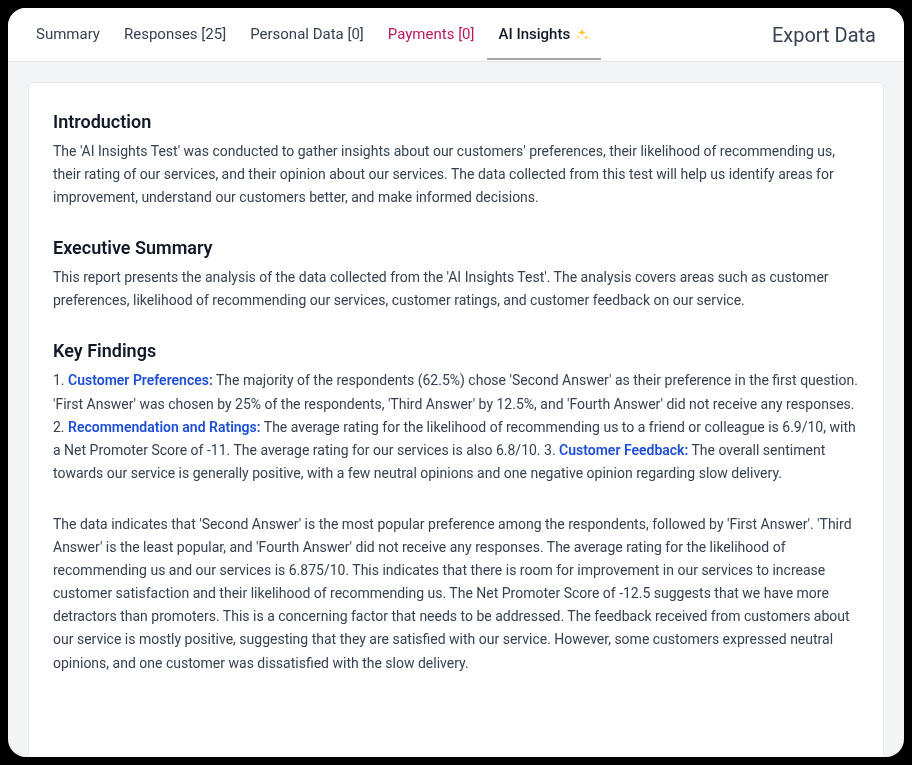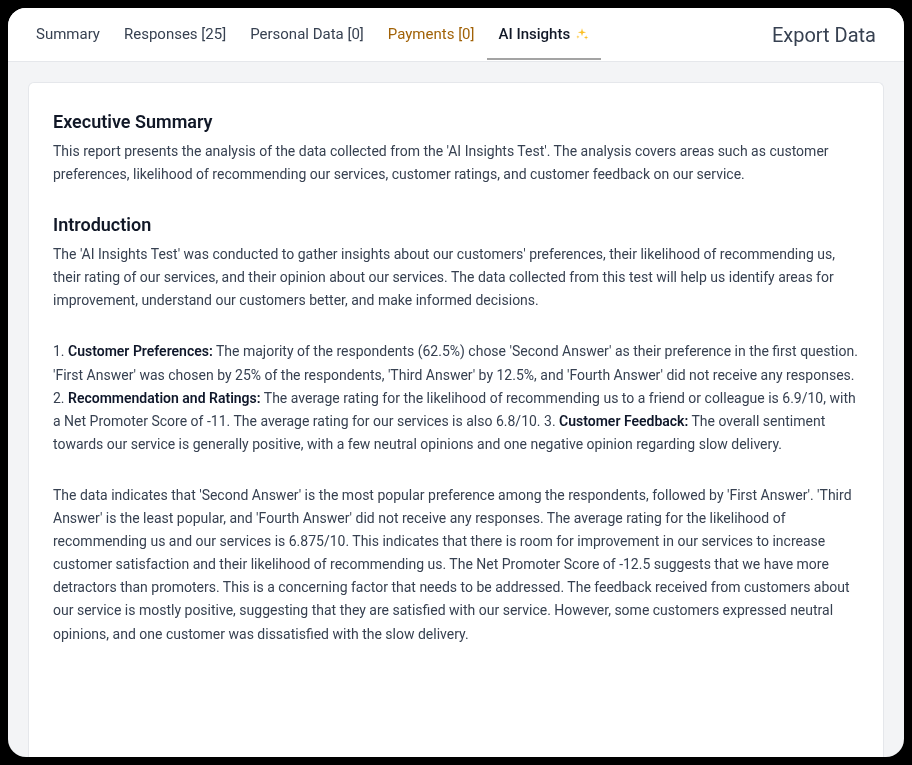--- a/index.html
+++ b/index.html
@@ -43,21 +43,21 @@
       border-bottom: 2px solid transparent;
       display: flex;
       align-items: center;
       gap: 5px;
       white-space: nowrap;
     }
     .tab:first-child {
       padding-left: 4px;
     }
     .tab.disabled {
-      color: #a16207;
+      color: #be185d;
     }
     .tab.active {
       color: #111827;
       border-bottom: 2px solid #a3a3a3;
       font-weight: 500;
     }
     .sparkle-icon {
       display: inline-flex;
       width: 14px;
       height: 14px;
@@ -113,21 +113,21 @@
       color: #111827;
       margin-bottom: 8px;
     }
     .section p {
       font-size: 14px;
       line-height: 1.65;
       color: #374151;
     }
     .section p strong {
       font-weight: 600;
-      color: #0f172a;
+      color: #1d4ed8;
     }
   </style>
 </head>
 <body>
 
 <div class="window">
   <div class="tabs">
     <div class="tab">
       <span>Summary</span>
     </div>
@@ -152,30 +152,31 @@
     <div class="export">
       <span>Export Data</span>
     </div>
   </div>
 
   <div class="content">
     <div class="card">
       <div class="card-body">
 
         <div class="section">
+          <h2>Introduction</h2>
+          <p>The 'AI Insights Test' was conducted to gather insights about our customers' preferences, their likelihood of recommending us, their rating of our services, and their opinion about our services. The data collected from this test will help us identify areas for improvement, understand our customers better, and make informed decisions.</p>
+        </div>
+
+        <div class="section">
           <h2>Executive Summary</h2>
           <p>This report presents the analysis of the data collected from the 'AI Insights Test'. The analysis covers areas such as customer preferences, likelihood of recommending our services, customer ratings, and customer feedback on our service.</p>
         </div>
 
         <div class="section">
-          <h2>Introduction</h2>
-          <p>The 'AI Insights Test' was conducted to gather insights about our customers' preferences, their likelihood of recommending us, their rating of our services, and their opinion about our services. The data collected from this test will help us identify areas for improvement, understand our customers better, and make informed decisions.</p>
-        </div>
-
-        <div class="section">
+          <h2>Key Findings</h2>
           <p><span>1. </span><strong>Customer Preferences:</strong><span> The majority of the respondents (62.5%) chose 'Second Answer' as their preference in the first question. 'First Answer' was chosen by 25% of the respondents, 'Third Answer' by 12.5%, and 'Fourth Answer' did not receive any responses. 2. </span><strong>Recommendation and Ratings:</strong><span> The average rating for the likelihood of recommending us to a friend or colleague is 6.9/10, with a Net Promoter Score of -11. The average rating for our services is also 6.8/10. 3. </span><strong>Customer Feedback:</strong><span> The overall sentiment towards our service is generally positive, with a few neutral opinions and one negative opinion regarding slow delivery.</span></p>
         </div>
 
         <div class="section">
           <p>The data indicates that 'Second Answer' is the most popular preference among the respondents, followed by 'First Answer'. 'Third Answer' is the least popular, and 'Fourth Answer' did not receive any responses. The average rating for the likelihood of recommending us and our services is 6.875/10. This indicates that there is room for improvement in our services to increase customer satisfaction and their likelihood of recommending us. The Net Promoter Score of -12.5 suggests that we have more detractors than promoters. This is a concerning factor that needs to be addressed. The feedback received from customers about our service is mostly positive, suggesting that they are satisfied with our service. However, some customers expressed neutral opinions, and one customer was dissatisfied with the slow delivery.</p>
         </div>
 
       </div>
     </div>
   </div>

